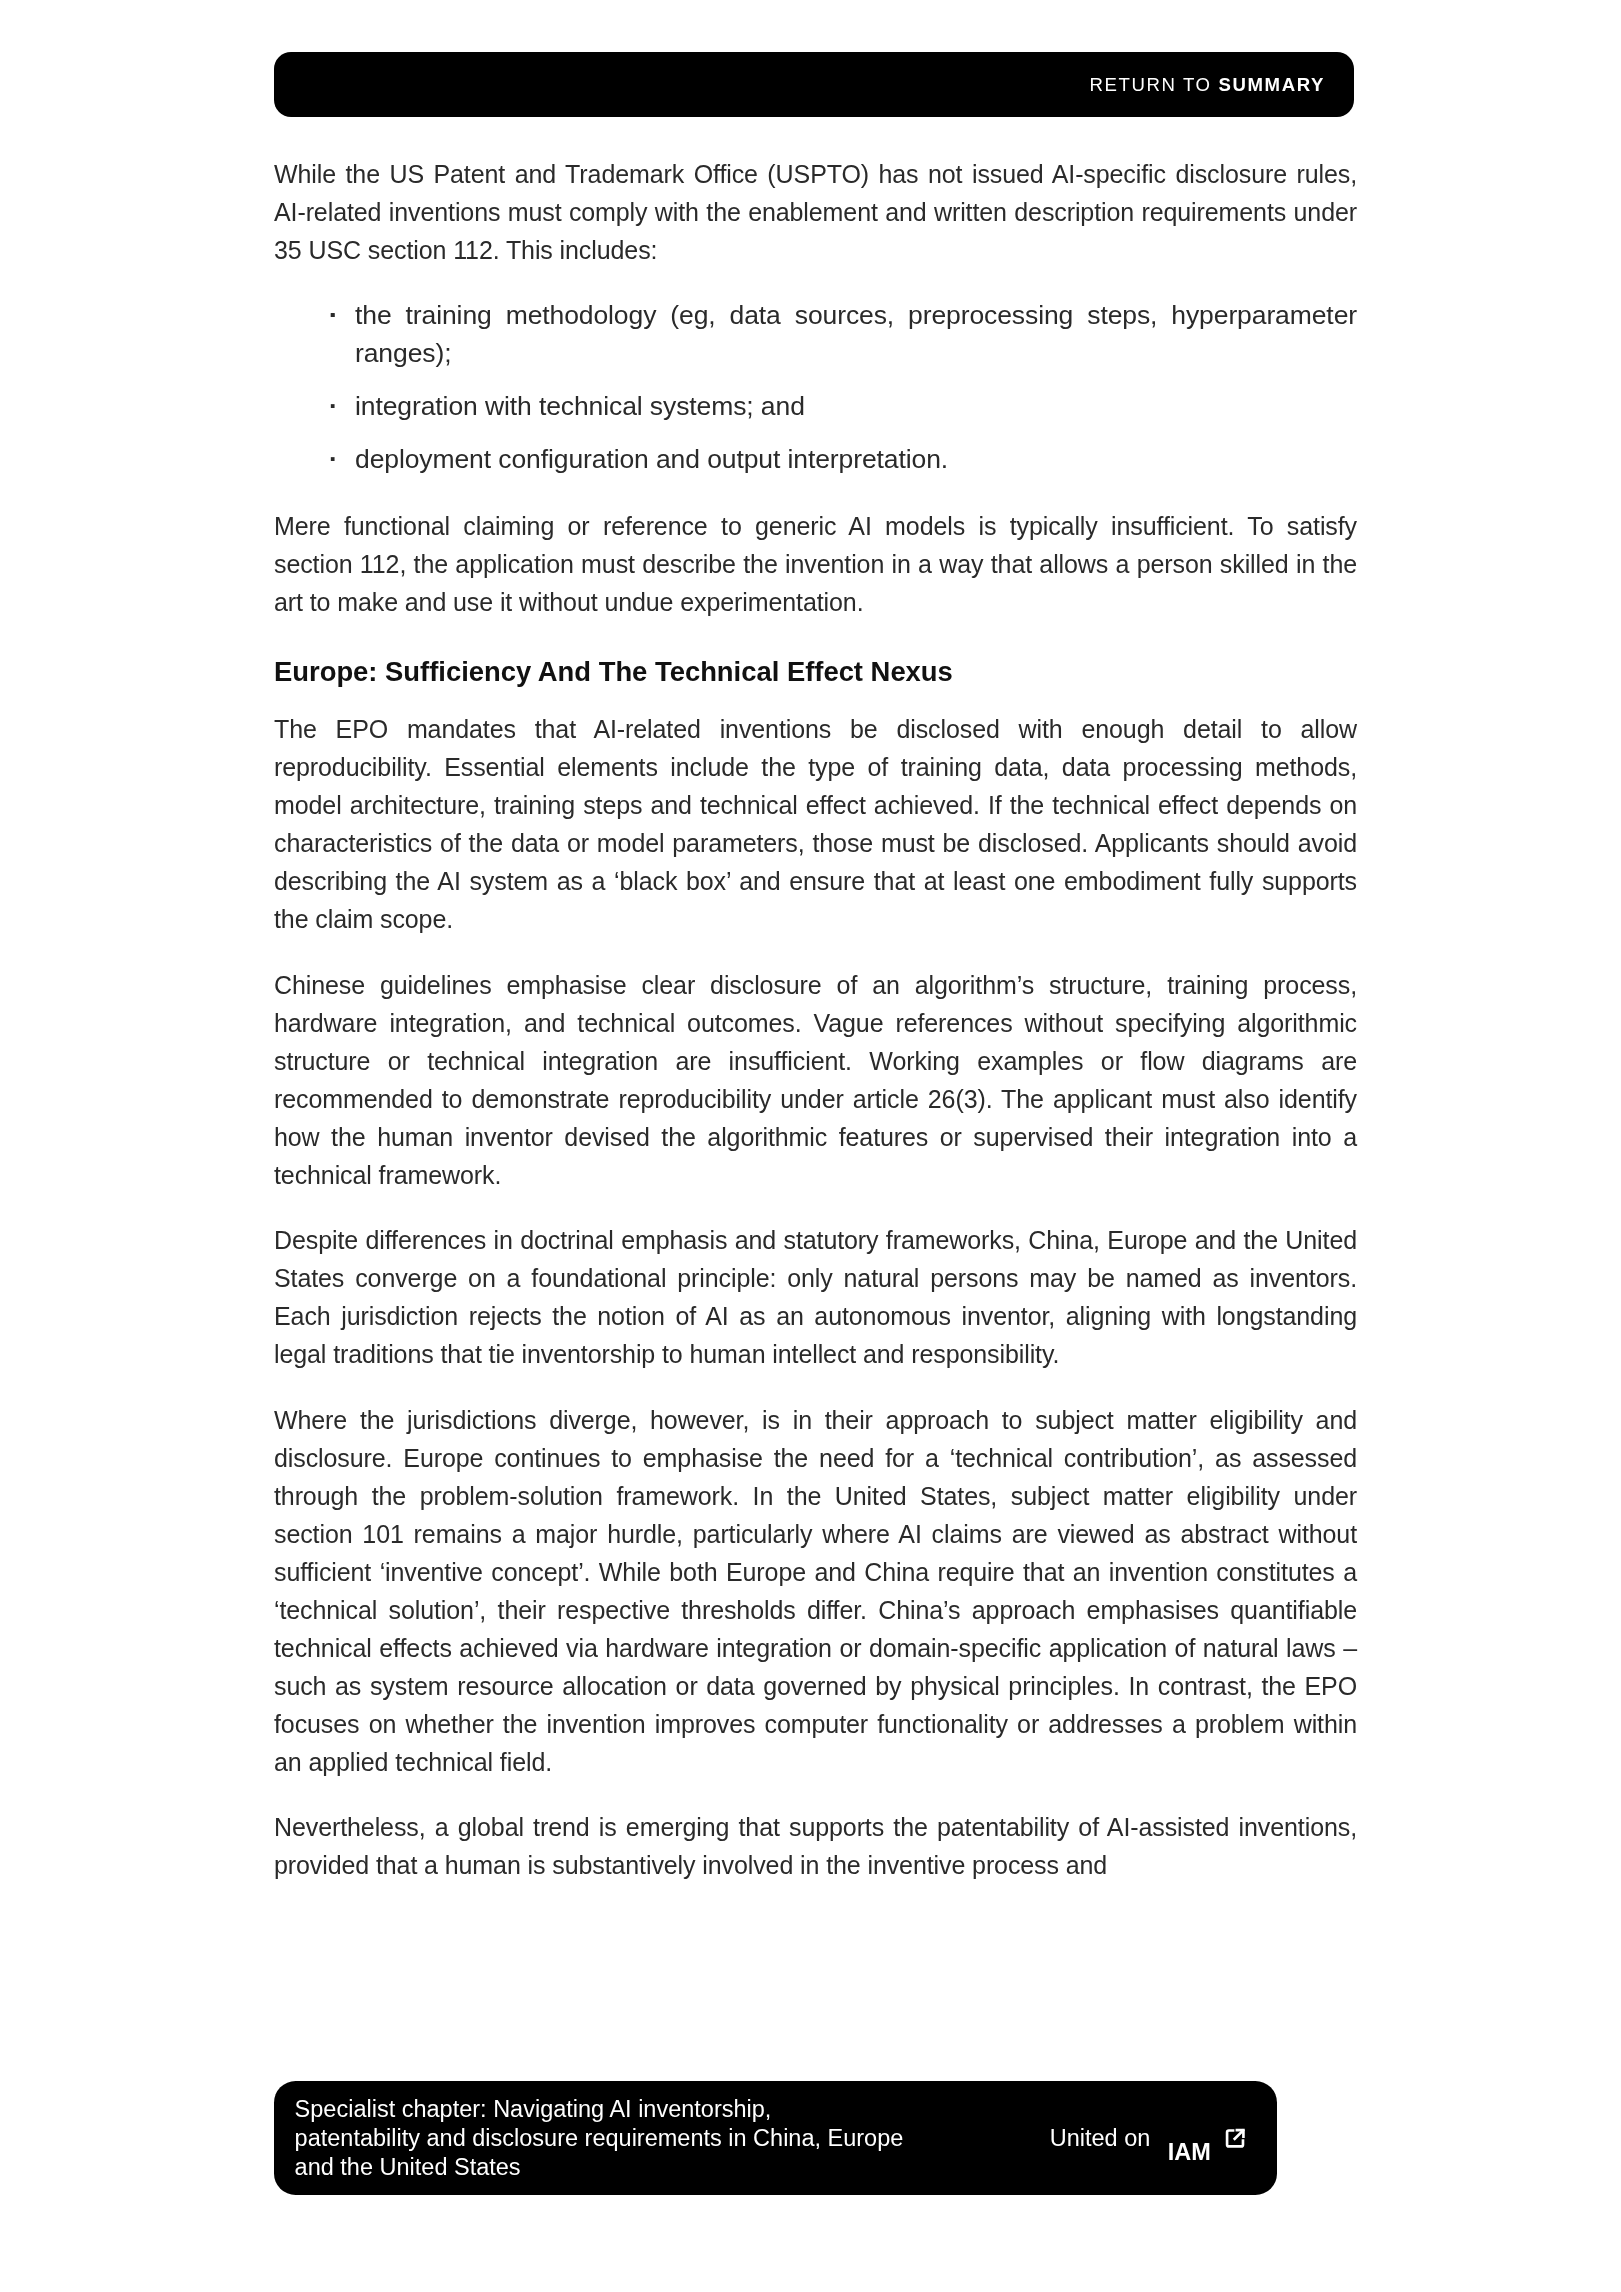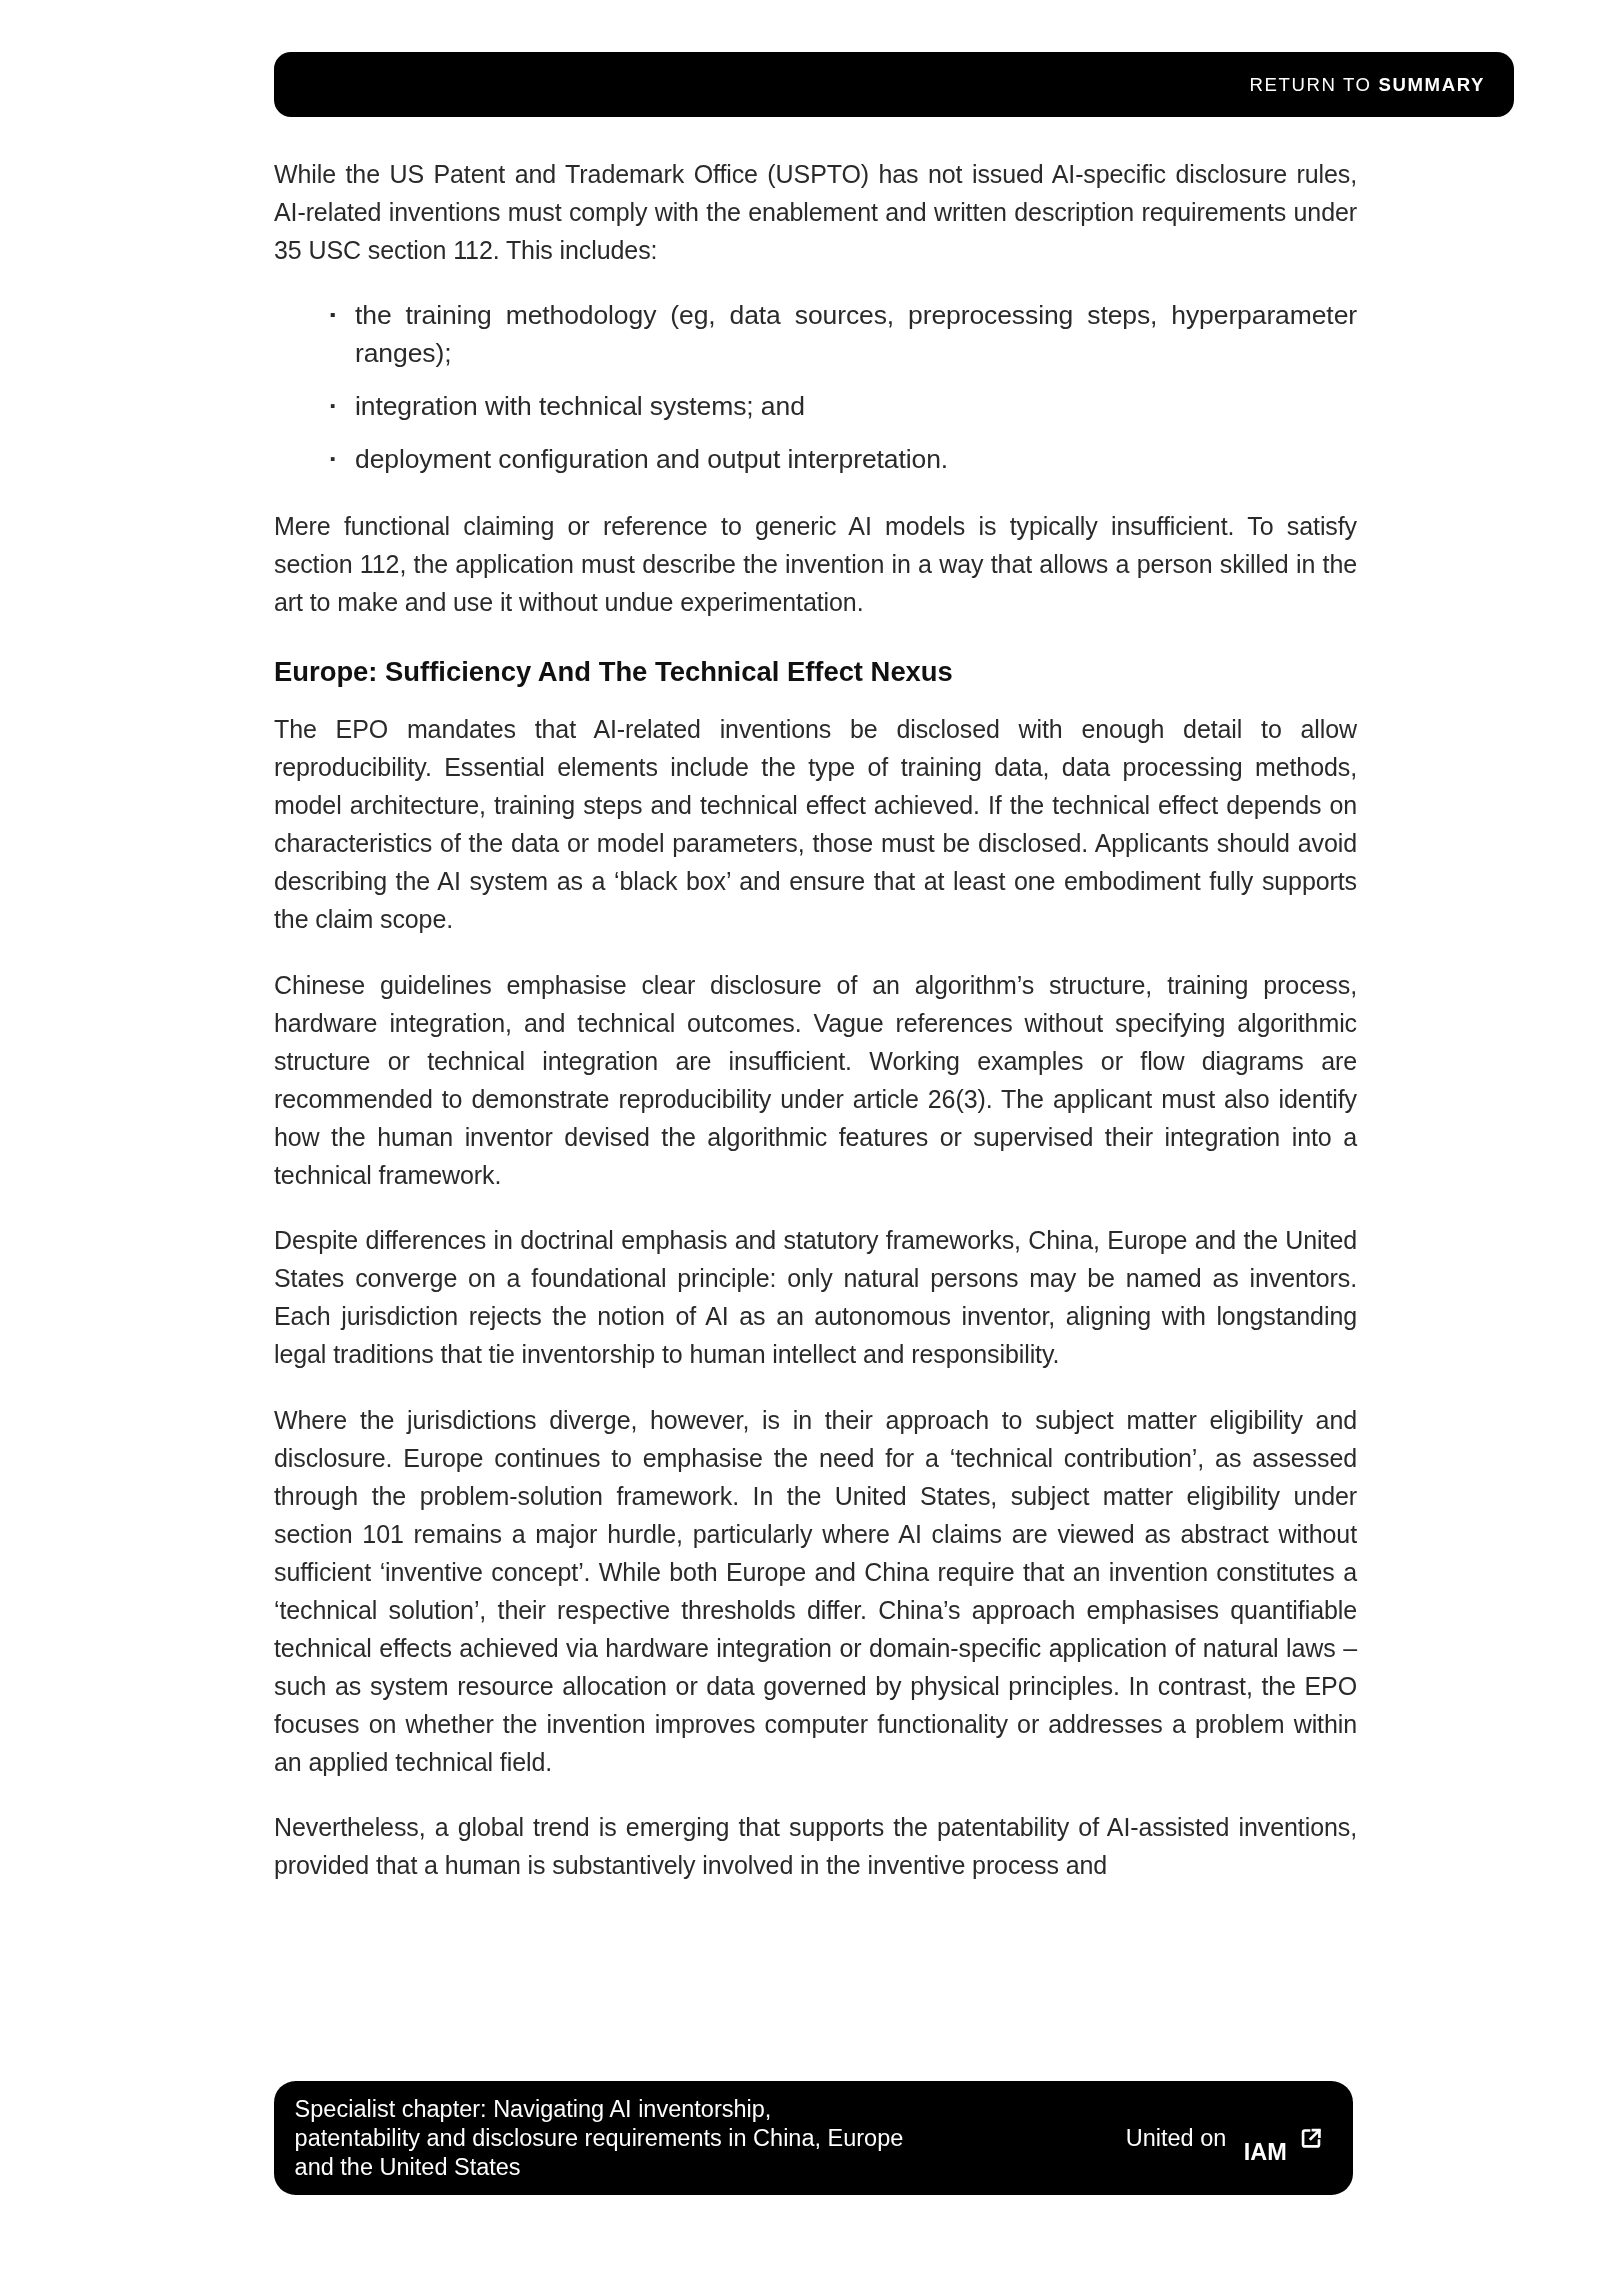--- a/index.html
+++ b/index.html
@@ -11,21 +11,21 @@
     color: #2a2a2a;
     position: relative;
     overflow: hidden;
   }
   .page { position: absolute; inset: 0; }
 
   
   .topbar {
     position: absolute;
     left: 274px; top: 52px;
-    width: 1240px; height: 65px;
+    width: 1080px; height: 65px;
     background: #000000;
     border-radius: 17px;
     display: flex;
     align-items: center;
     justify-content: flex-end;
     padding-right: 29px;
     cursor: pointer;
   }
   .topbar .return-text {
     color: #ffffff;
@@ -80,21 +80,21 @@
     line-height: 37px;
     font-weight: 700;
     color: #0d0d0d;
     letter-spacing: -0.2px;
   }
 
   
   .footerbar {
     position: absolute;
     left: 274px; top: 2081px;
-    width: 1079px; height: 114px;
+    width: 1003px; height: 114px;
     background: #000000;
     border-radius: 21.6px;
     color: #ffffff;
     display: flex;
     align-items: center;
     justify-content: space-between;
     padding: 0 29px 0 20.6px;
   }
   .footer-chapter {
     font-size: 23.5px;

